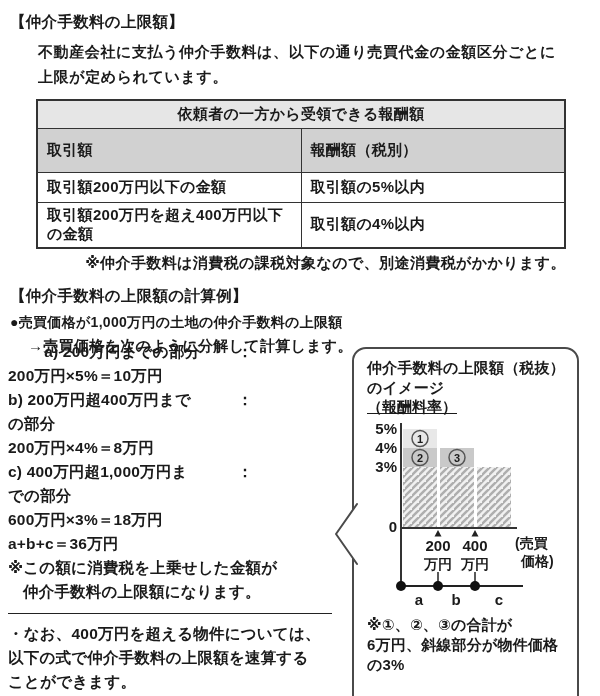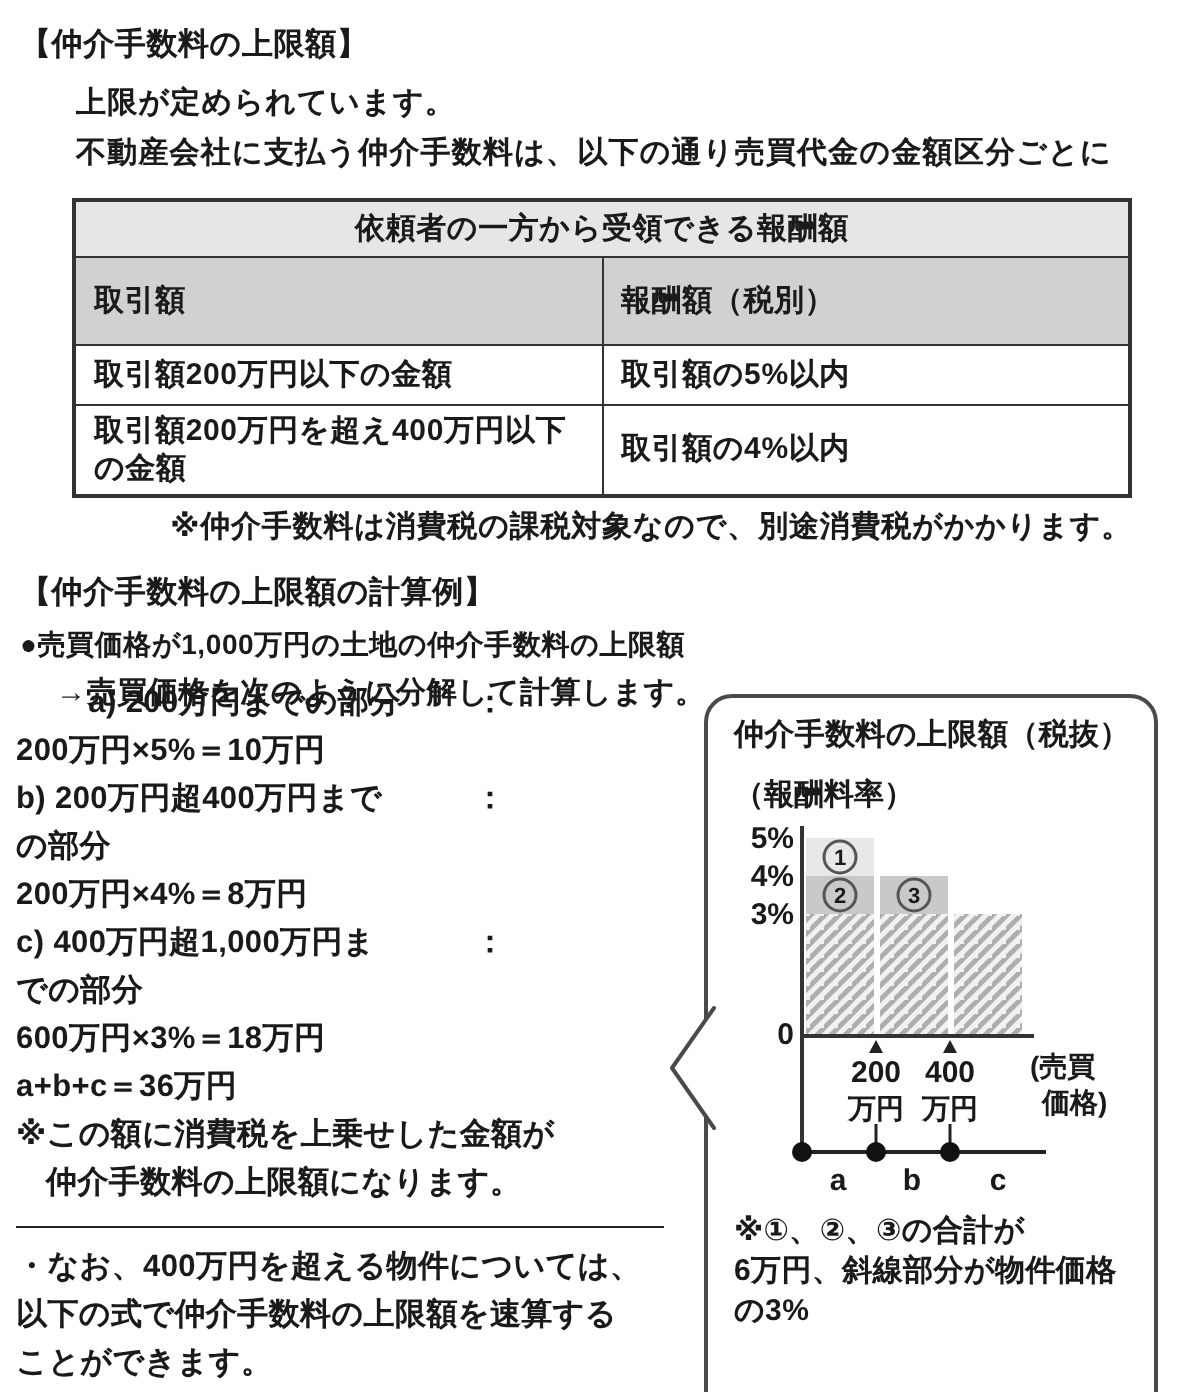--- a/index.html
+++ b/index.html
@@ -40,33 +40,33 @@
   .rule { border-top:1.5px solid #222; margin:9px 0 8px 0; width:324px; }
 
   
   .balloon {
     position:absolute; left:352px; top:347px; width:227px; height:416px;
     border:2px solid #4a4a4a; border-radius:14px; background:#fff;
     padding:9px 11px 6px 13px;
   }
   .balloon-notch { position:absolute; left:-22px; top:153px; }
   .b-title { font-size:15px; line-height:20px; letter-spacing:0.2px; }
-  .b-sub { margin-top:10px; font-size:15px; }
+  .b-sub { margin-top:0; font-size:15px;text-decoration:underline; }
   .b-note { font-size:15px; line-height:20px; letter-spacing:0.2px; }
   svg text { font-family:"Liberation Sans","DejaVu Sans",sans-serif; font-weight:600; fill:#1a1a1a; }
 </style>
 </head>
 <body>
 
 <div class="page">
   <div class="top">
     <div class="h1">【仲介手数料の上限額】</div>
     <div class="intro">
+      <div>不動産会社に支払う仲介手数料は、以下の通り売買代金の金額区分ごとに</div>
       <div>上限が定められています。</div>
-      <div>不動産会社に支払う仲介手数料は、以下の通り売買代金の金額区分ごとに</div>
     </div>
 
     <table class="fee-table">
       <tbody>
       <tr>
         <td class="cap" colspan="2">依頼者の一方から受領できる報酬額</td>
       </tr>
       <tr>
         <td class="colh c1">取引額</td>
         <td class="colh">報酬額（税別）</td>
@@ -112,20 +112,21 @@
     <div>以下の式で仲介手数料の上限額を速算する</div>
     <div>ことができます。</div>
 
   </div>
 
   <div class="balloon">
     <svg class="balloon-notch" width="27" height="64" viewBox="0 0 27 64">
       <path d="M25 2 L4 32 L25 62" fill="#ffffff" stroke="#4a4a4a" stroke-width="2" stroke-linejoin="round" stroke-linecap="round"></path>
     </svg>
     <div class="b-title">仲介手数料の上限額（税抜）</div>
+    <div class="b-title">のイメージ</div>
     <div class="b-sub">（報酬料率）</div>
 
     <svg width="203" height="192" viewBox="0 0 203 192" style="margin-top:2px; margin-left:-4px;">
       <defs>
         <pattern id="hatch" width="7" height="7" patternUnits="userSpaceOnUse">
           <rect width="7" height="7" fill="#f1f1f1"></rect>
           <path d="M-1,8 L8,-1" stroke="#aeaeae" stroke-width="2.4"></path>
           <path d="M-1,1 L1,-1" stroke="#aeaeae" stroke-width="2.4"></path>
         </pattern>
       </defs>

